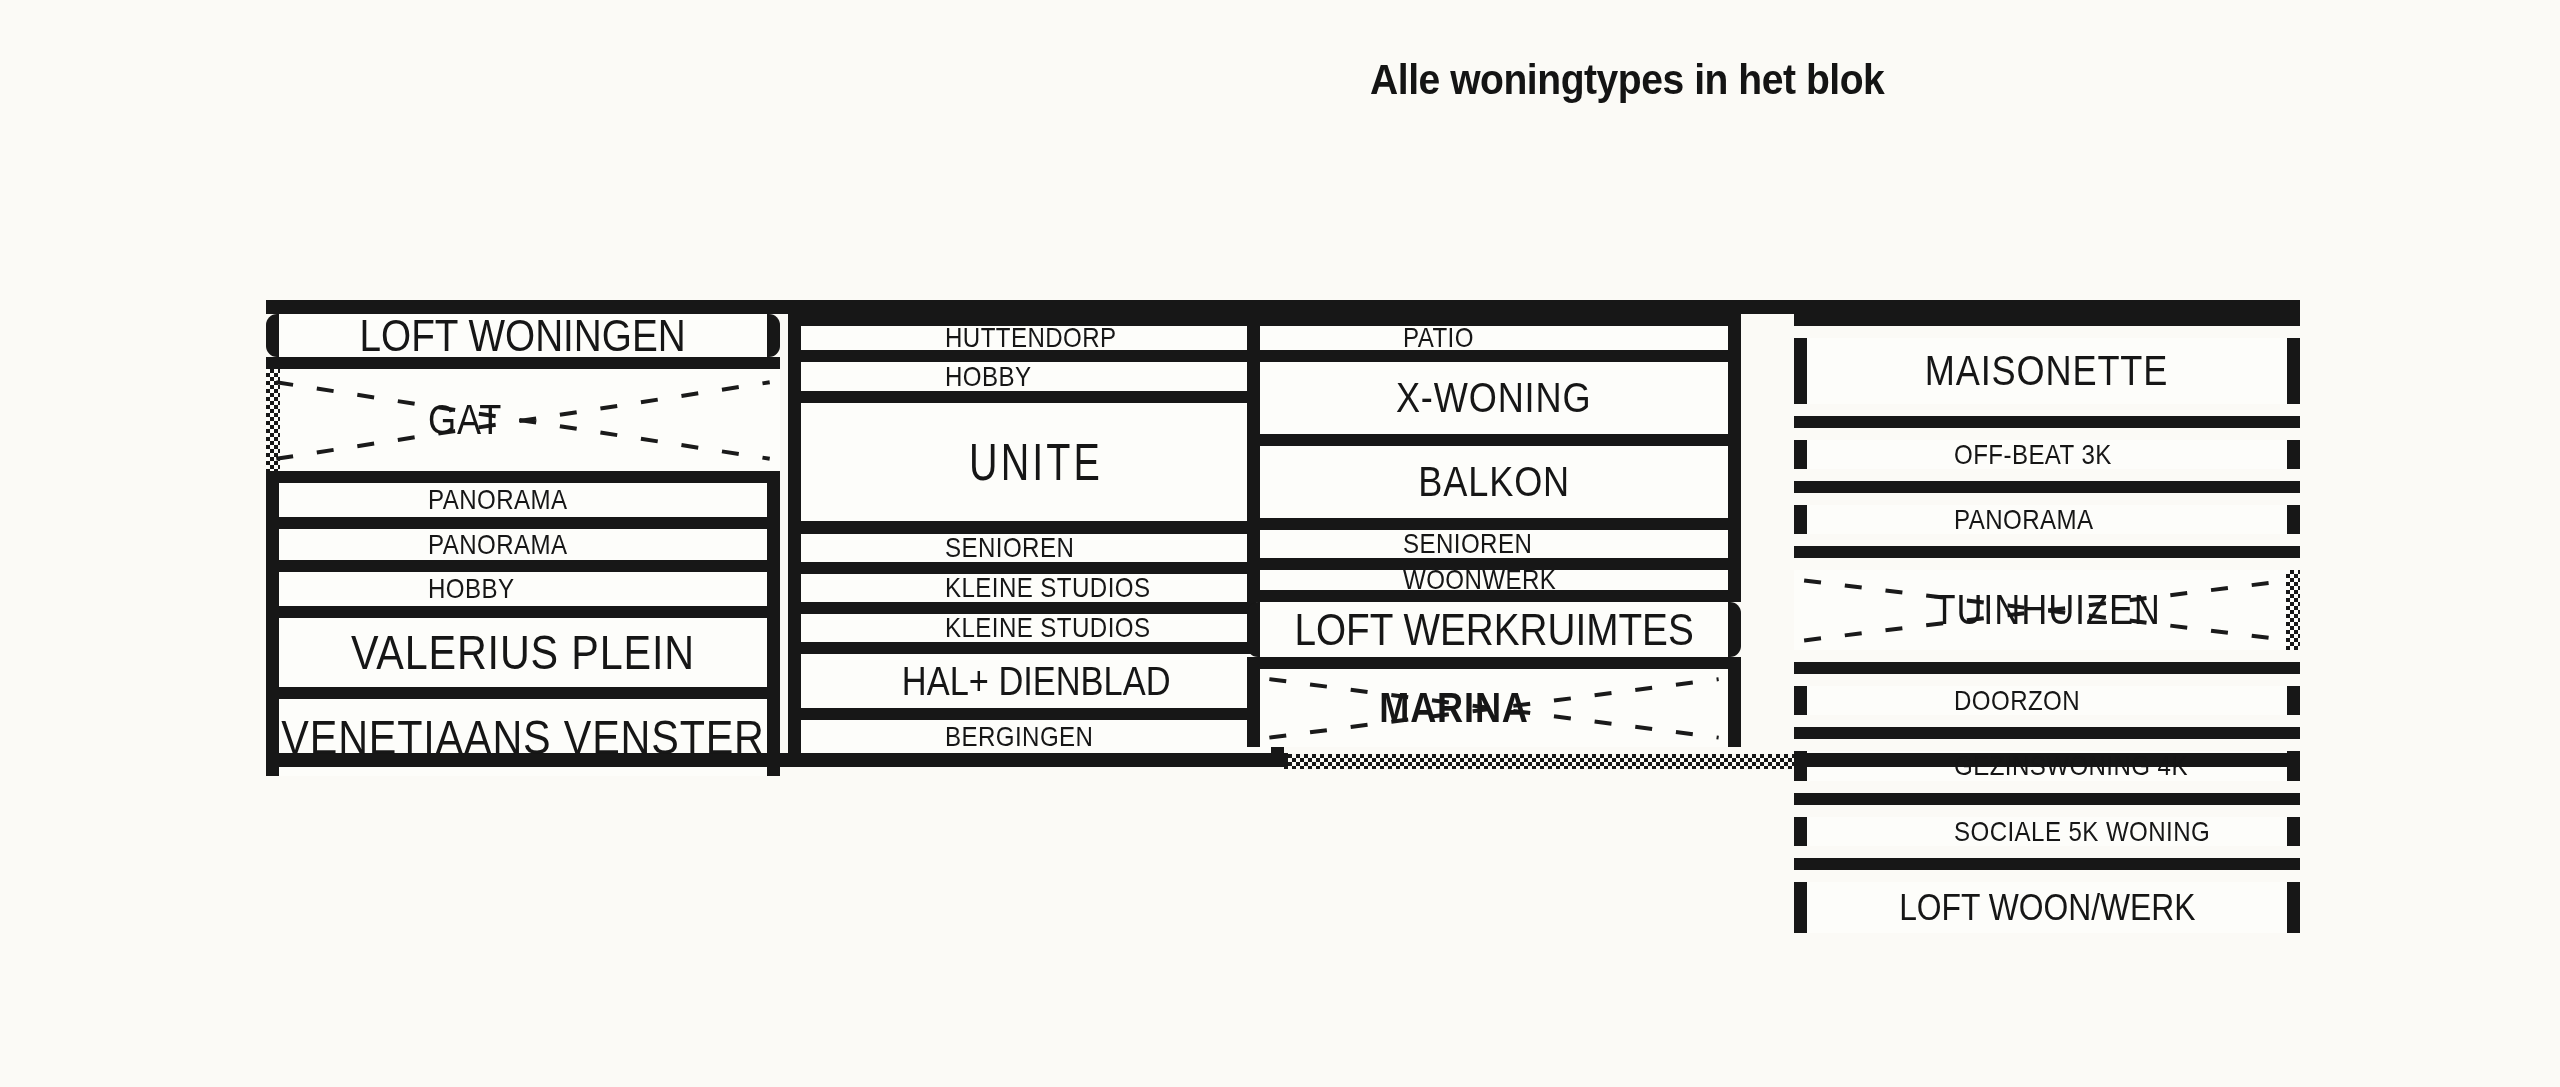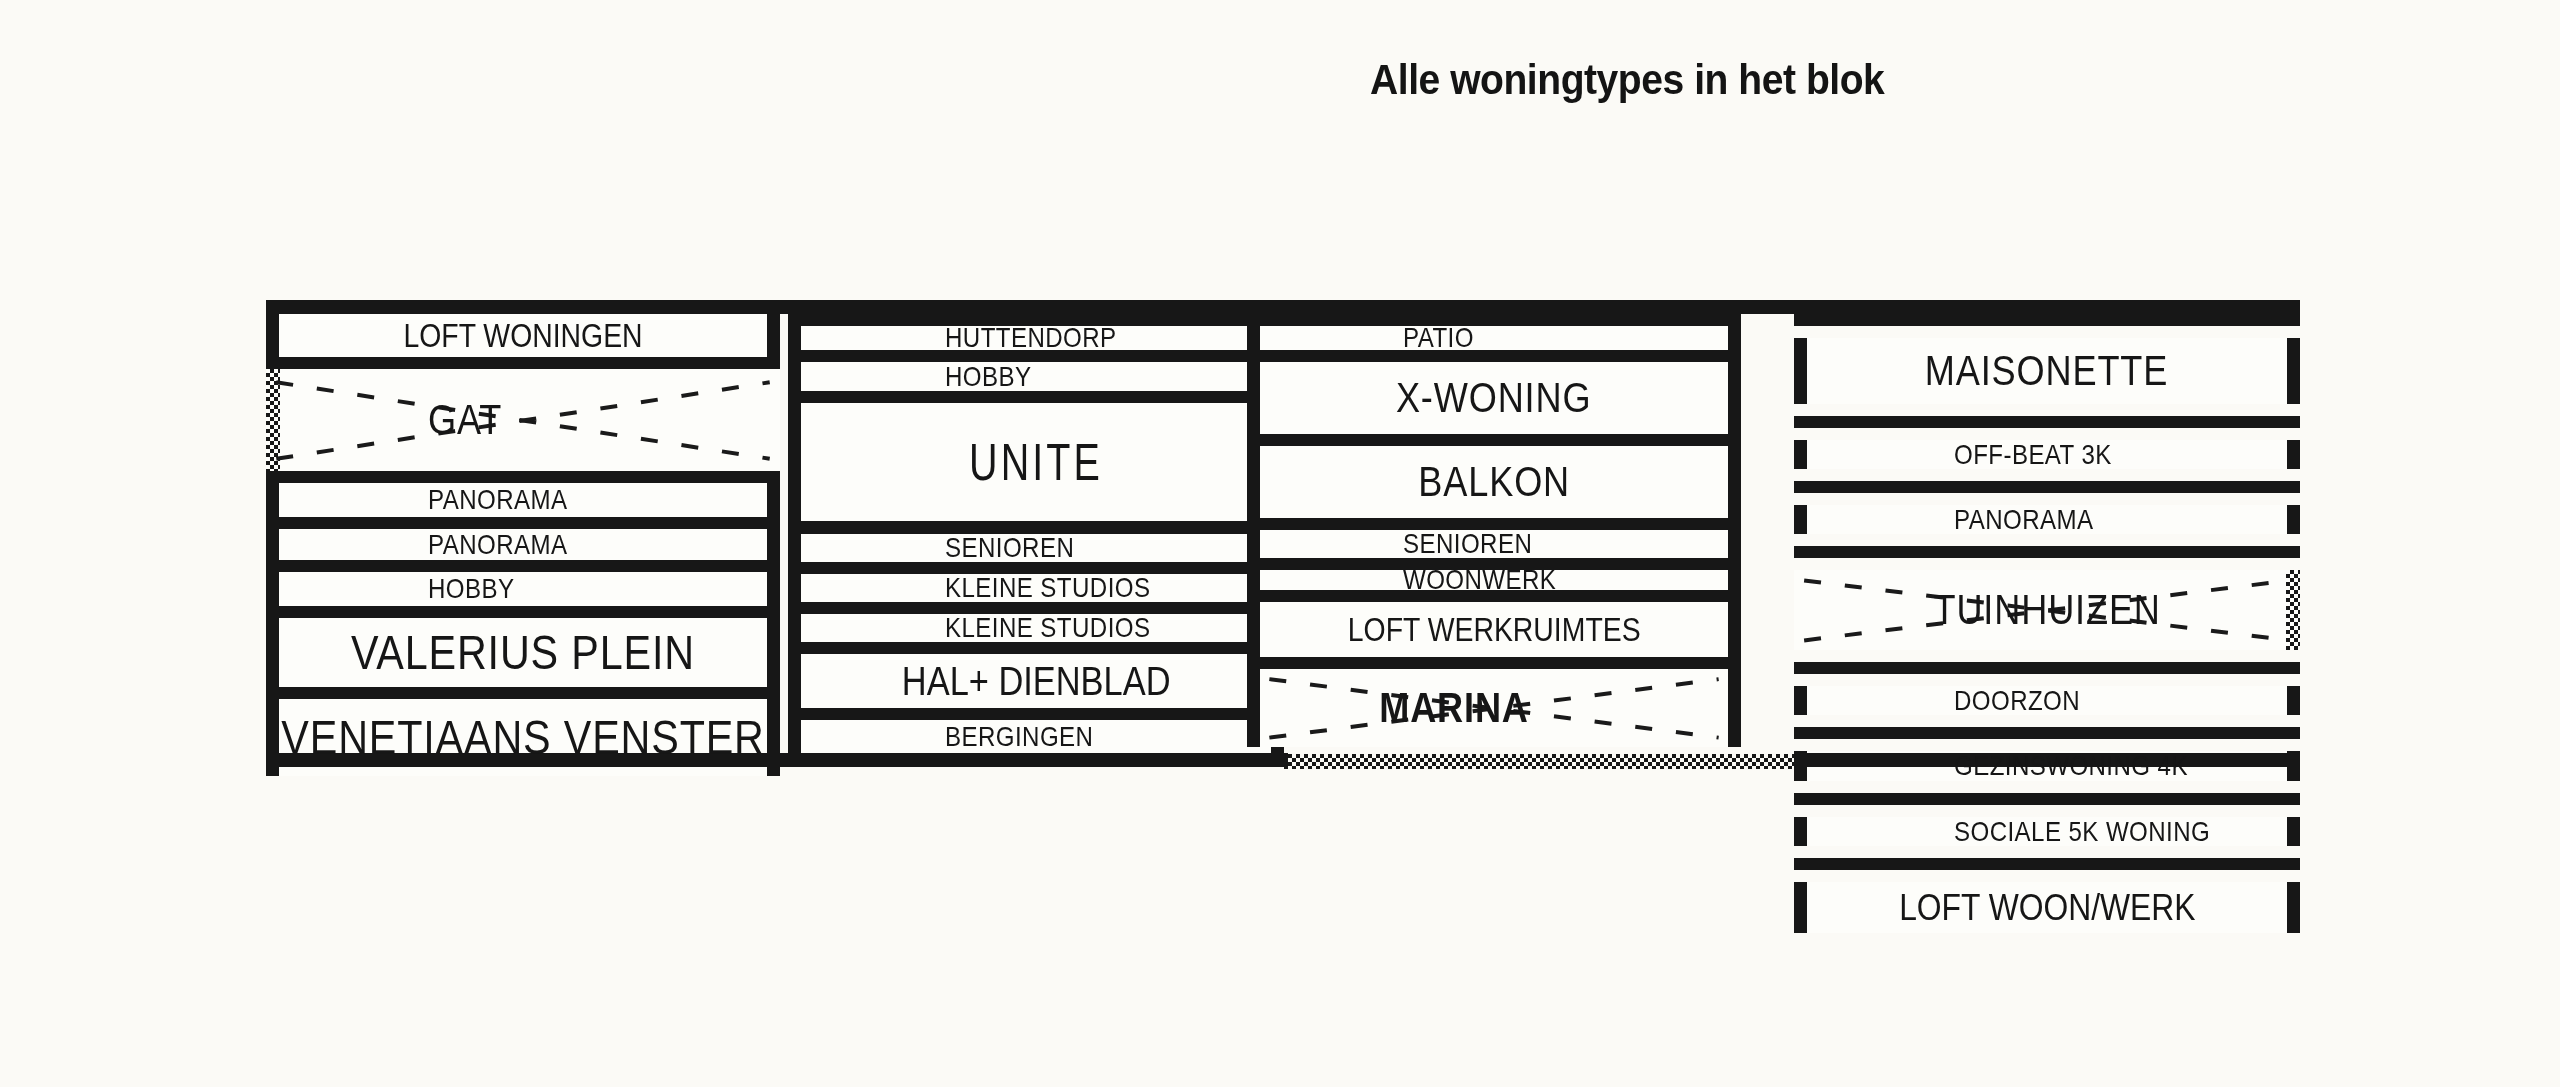--- a/index.html
+++ b/index.html
@@ -41,21 +41,21 @@
   .hbar.h13{height:13px;}
 
   .cell{
     position:relative;flex:none;box-sizing:border-box;
     background:#fdfdfa;
     border-left:13px solid #171717;border-right:13px solid #171717;
     display:flex;align-items:center;justify-content:center;
     color:#161616;white-space:nowrap;
   }
   .cell.s{justify-content:flex-start;padding-left:29%;font-size:28px;letter-spacing:0.5px;}
-  .cell.fs33{font-size:33px;}
+  .cell.fs33{font-size:45px;border-radius:11px;}
   .cell.fs37{font-size:37px;}
   .cell.fs40{font-size:40px;}
   .cell.fs42{font-size:42px;letter-spacing:1px;}
   .cell.fs48{font-size:48px;letter-spacing:1px;}
   .cell.fs80{font-size:52px;letter-spacing:4px;}
 
   .lbl{position:relative;z-index:2;transform:scaleX(0.86);transform-origin:center center;}
   .s .lbl{transform-origin:left center;}
   .fs80 .lbl{transform:scaleX(0.76);}
   .lbl.shiftl1{margin-right:115px;}   

